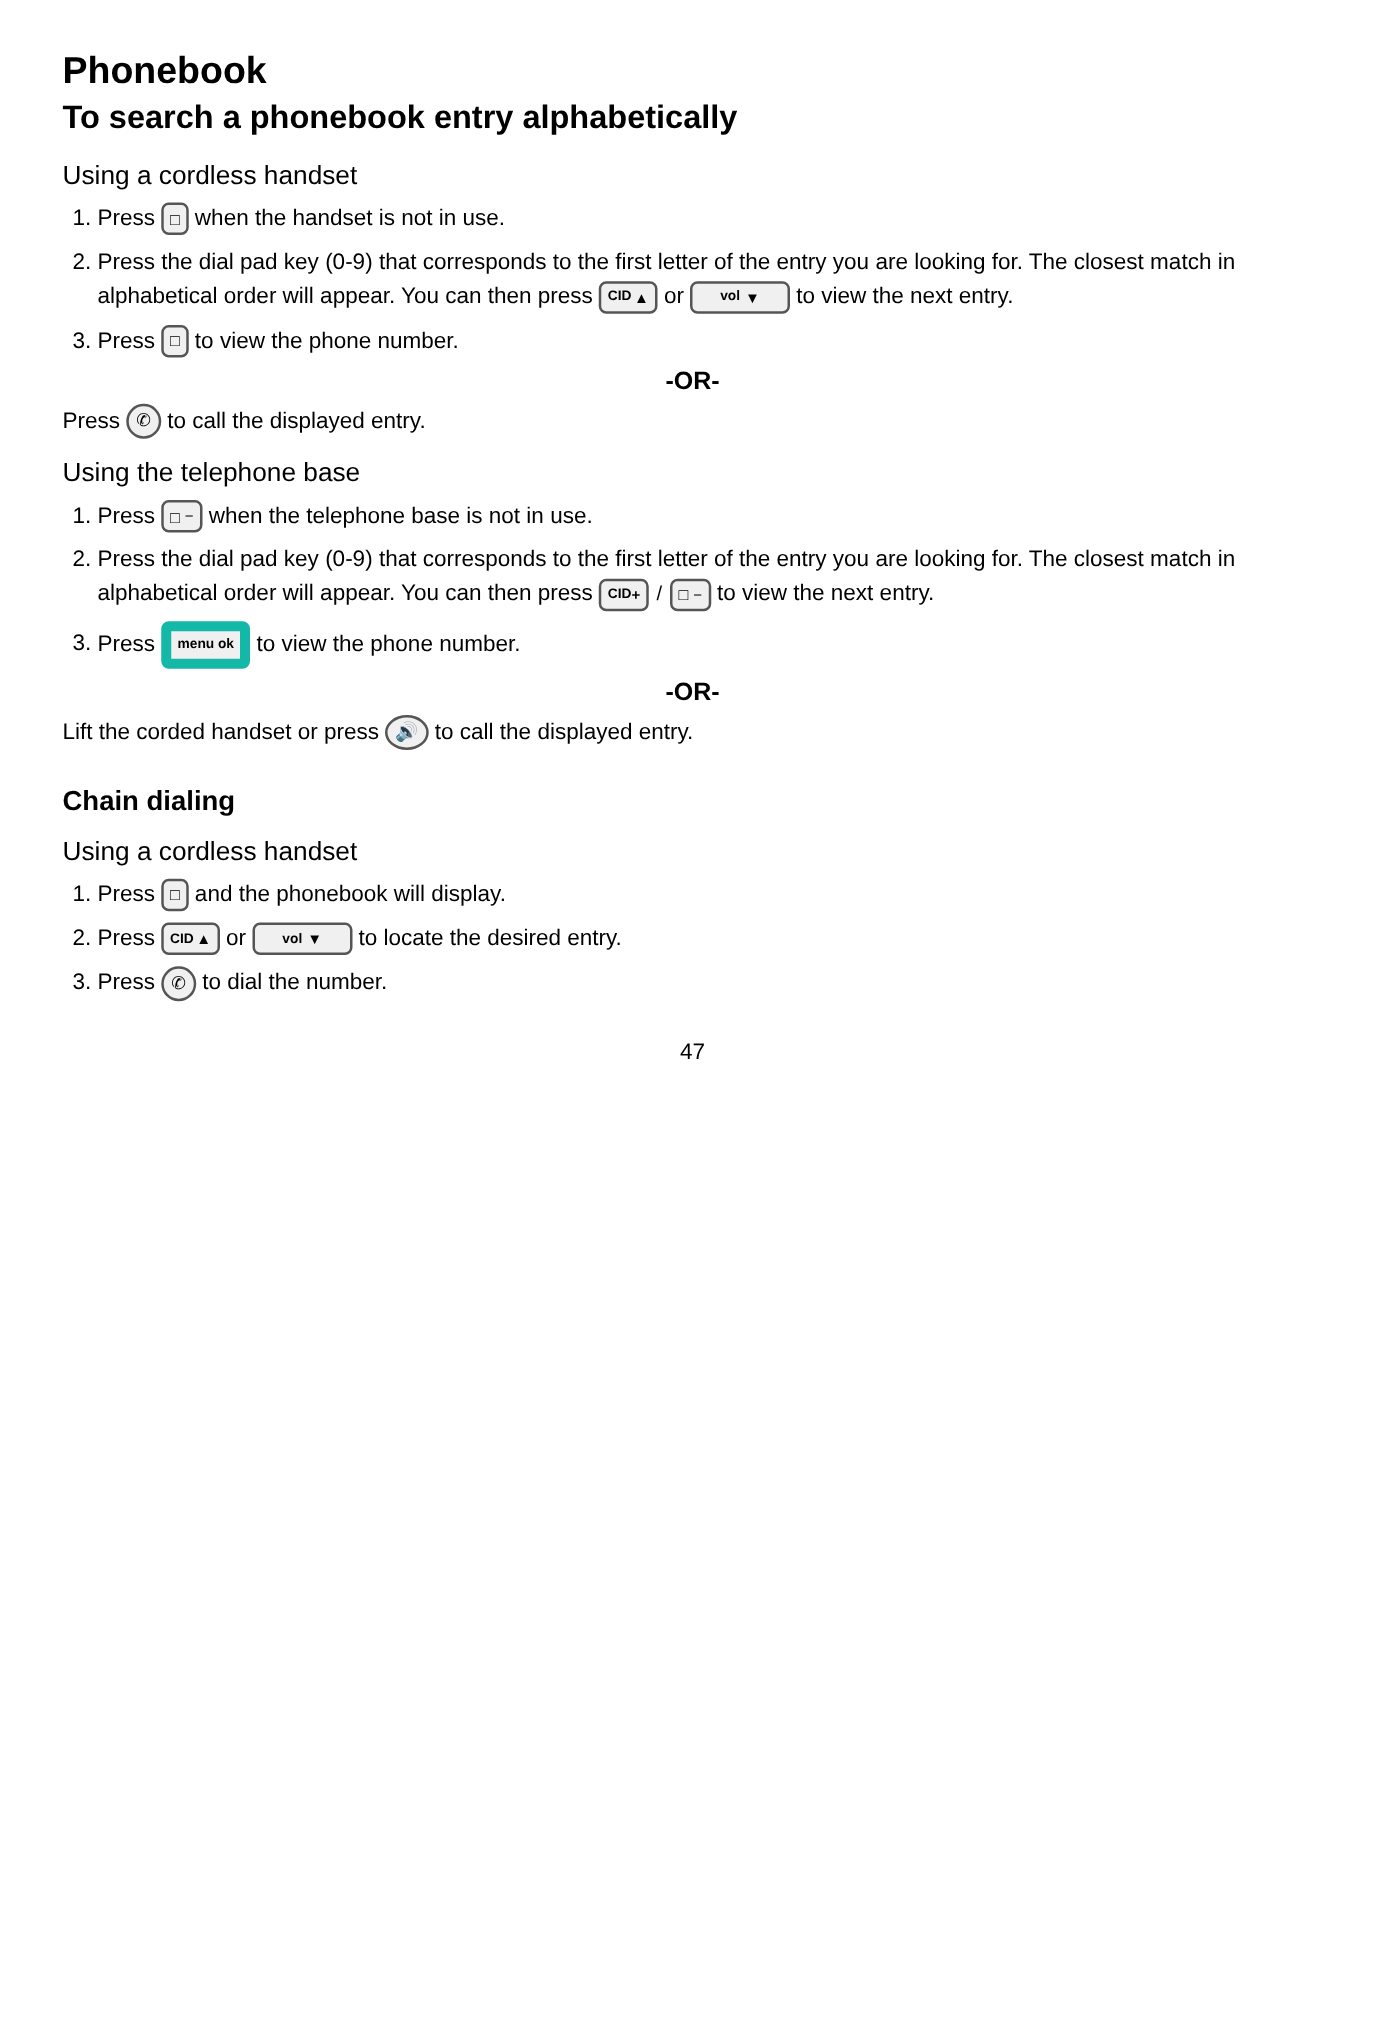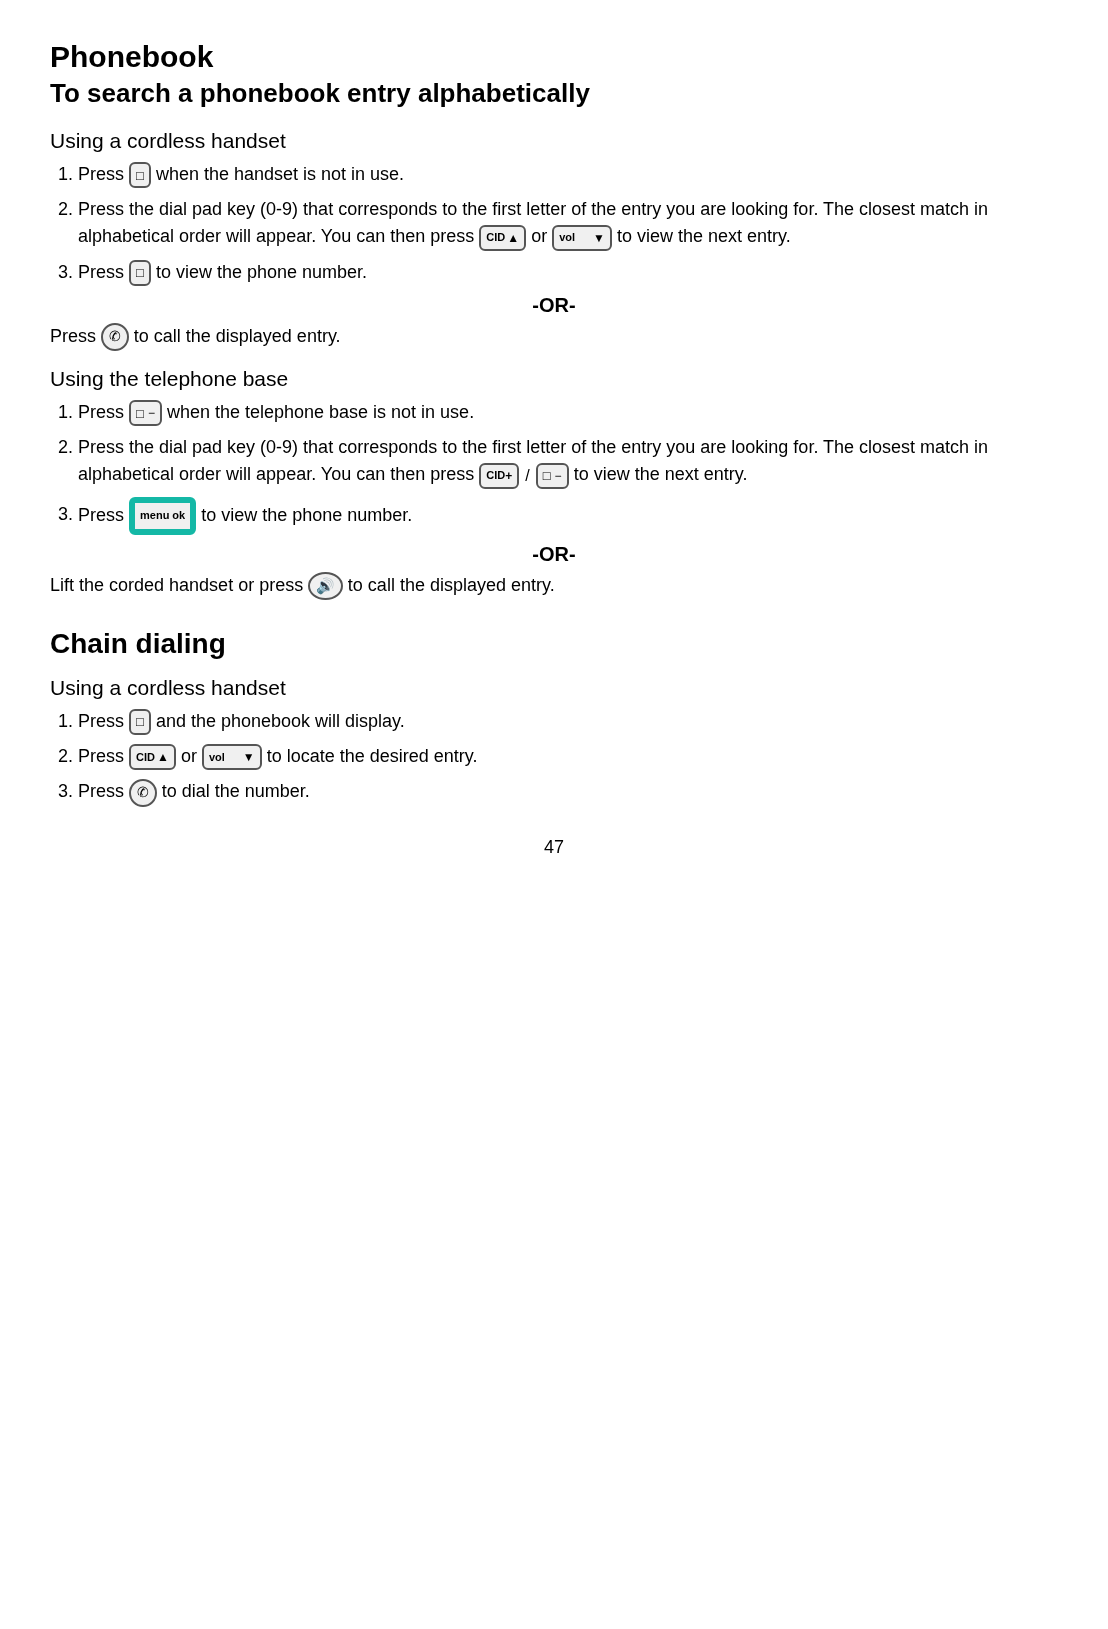--- a/index.html
+++ b/index.html
@@ -22,21 +22,21 @@
       font-weight: bold;
       margin-bottom: 20px;
     }
     h3 {
       font-size: 21px;
       font-weight: normal;
       margin-bottom: 8px;
       margin-top: 16px;
     }
     h4 {
-      font-size: 28px;
+      font-size: 22px;
       font-weight: bold;
       margin-top: 28px;
       margin-bottom: 8px;
     }
     ol {
       margin-left: 28px;
       margin-bottom: 8px;
     }
     ol li {
       margin-bottom: 8px;
@@ -73,21 +73,21 @@
       padding: 1px 5px;
       font-size: 13px;
       font-weight: bold;
       background: #f0f0f0;
       display: inline-flex;
       align-items: center;
       vertical-align: middle;
       height: 26px;
     }
     .key-menu-ok {
-      border: 6px solid #14b8a6;
+      border: 8px solid #14b8a6;
       border-radius: 6px;
       padding: 1px 5px;
       font-size: 13px;
       font-weight: bold;
       background: #f0f0f0;
       display: inline-flex;
       align-items: center;
       vertical-align: middle;
       height: 38px;
       gap: 3px;
@@ -123,29 +123,29 @@
       background: #f0f0f0;
       display: inline-flex;
       align-items: center;
       vertical-align: middle;
       height: 26px;
       gap: 2px;
     }
     .key-vol-down {
       border: 2px solid #555;
       border-radius: 6px;
-      padding: 1px 5px;
+      padding: 1px 22px;
       font-size: 12px;
       font-weight: bold;
       background: #f0f0f0;
       display: inline-flex;
       align-items: center;
       vertical-align: middle;
       height: 26px;
-      gap: 18px;
+      gap: 4px;
     }
     .page-num {
       text-align: center;
       margin-top: 30px;
       font-size: 18px;
     }
     .slash {
       font-size: 16px;
       vertical-align: middle;
       margin: 0 1px;

